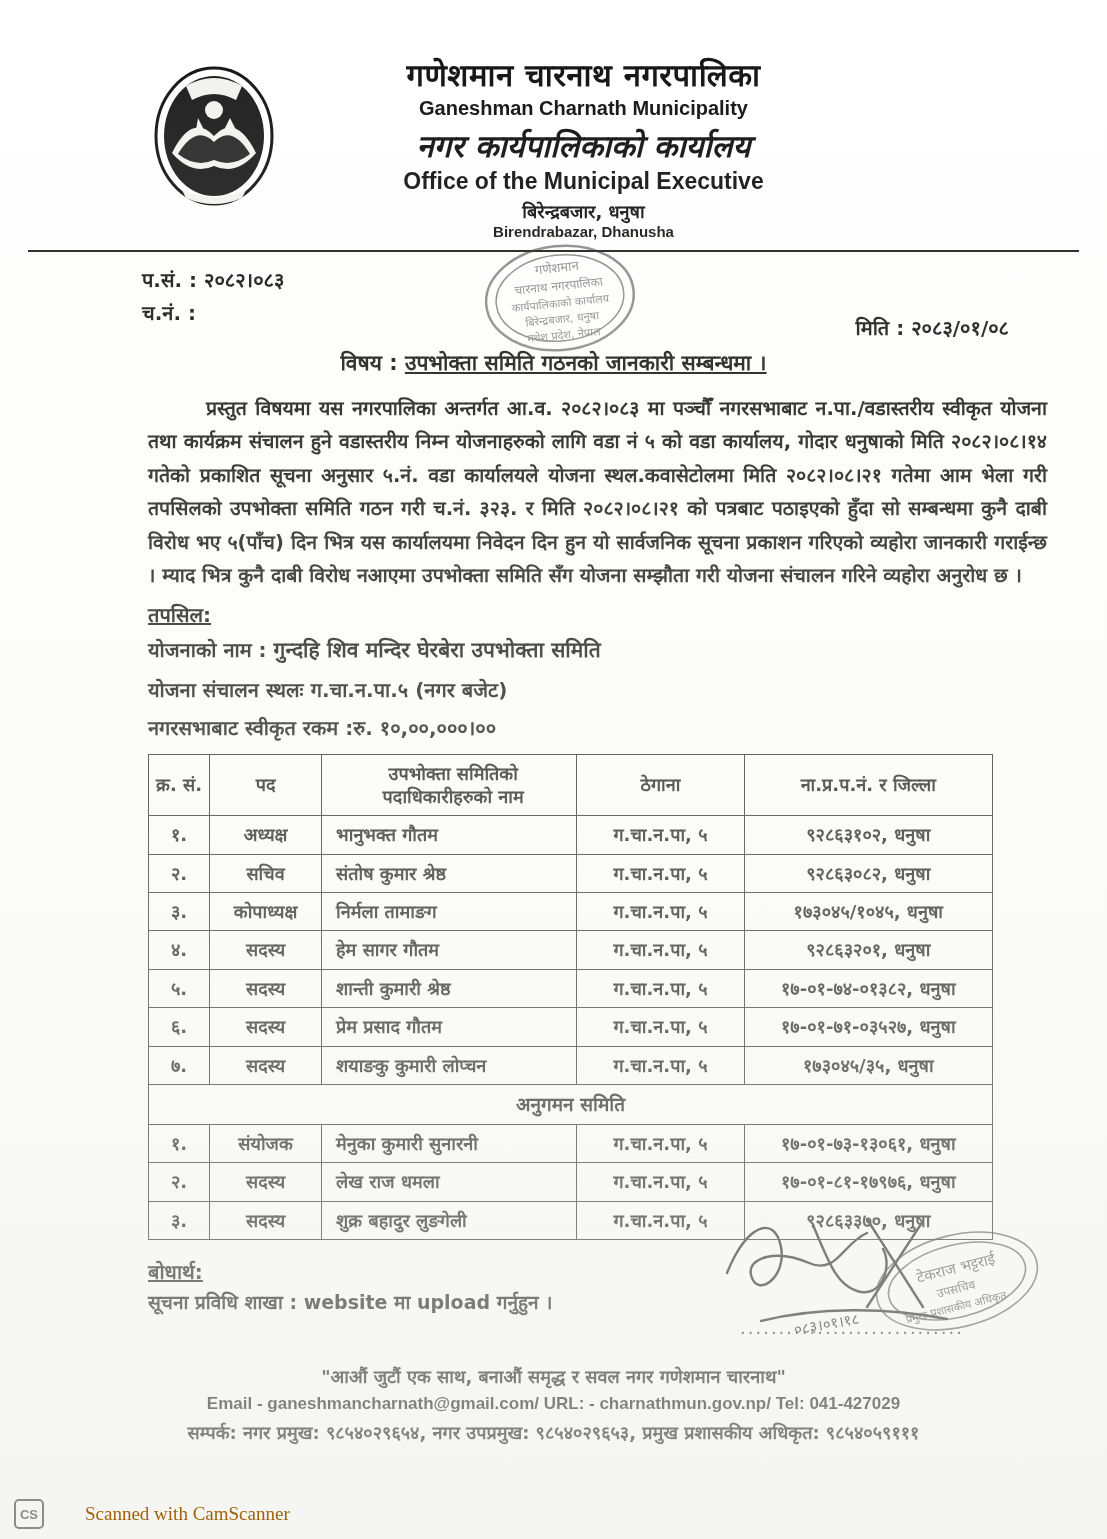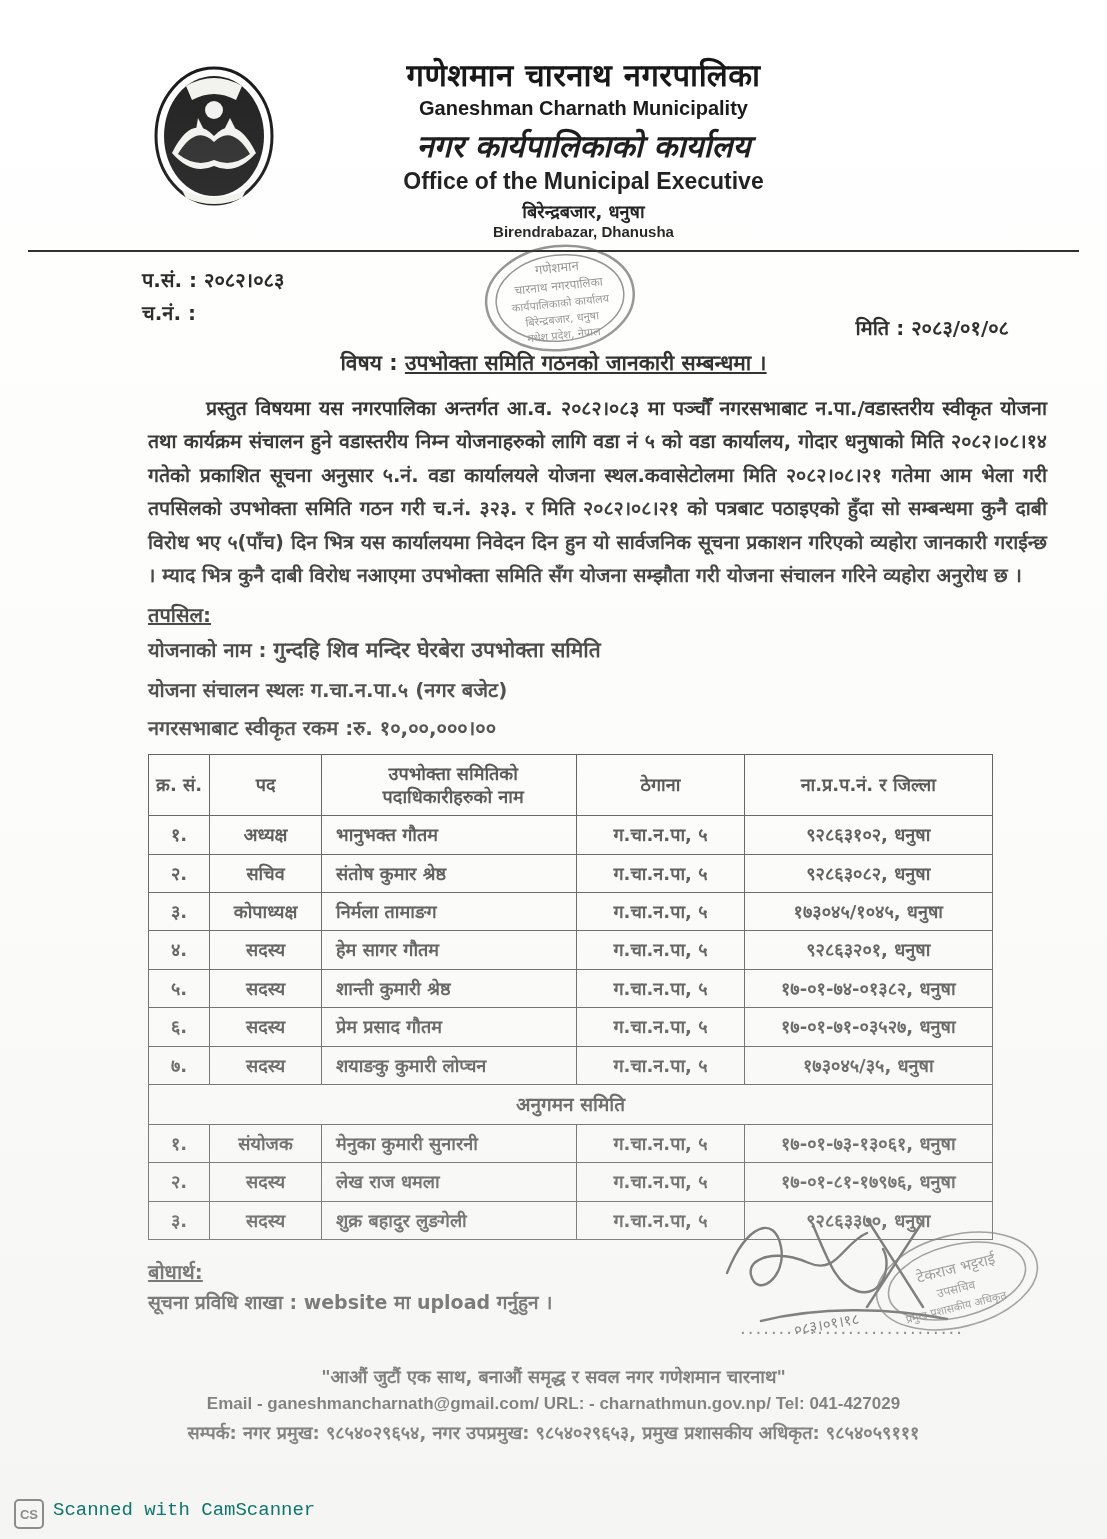--- a/index.html
+++ b/index.html
@@ -230,41 +230,42 @@
     font-weight: 700;
     margin-top: 6px;
   }
 
   
   .camscanner {
     position: absolute;
     left: 14px;
     bottom: 10px;
     display: flex;
-    align-items: flex-start;
-    gap: 9px;
+    align-items: center;
+    gap: 25px;
     z-index: 40;
   }
   .cs-badge {
     width: 26px;
     height: 26px;
     border: 2px solid #8c8c8c;
     border-radius: 5px;
     color: #8c8c8c;
     font-size: 13px;
     font-weight: 700;
     display: flex;
     align-items: center;
     justify-content: center;
     font-family: "Liberation Sans", sans-serif;
   }
   .cs-text {
-    color: #0f766e;
+    color: #a16207;
     font-size: 19px;
-    font-family: Liberation Mono, monospace;
+    font-family: Liberation Serif, serif;
+    margin-left: 16px;
   }
 </style>
 </head>
 <body>
 
 <div class="page">
 
   <div class="header">
 
     <div class="emblem">

